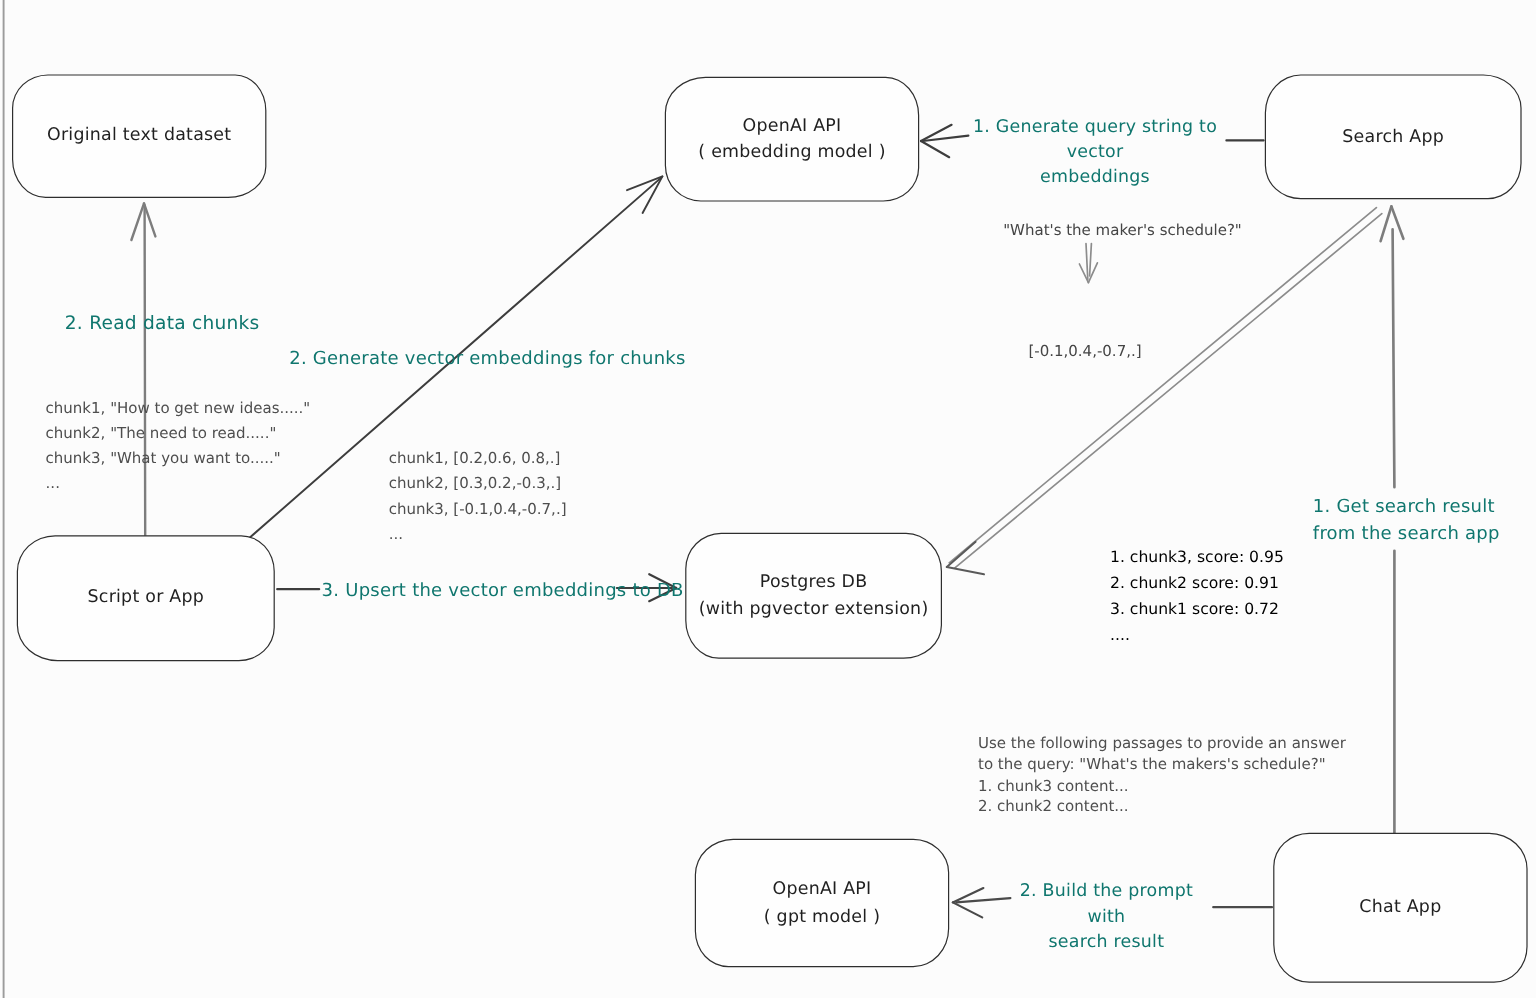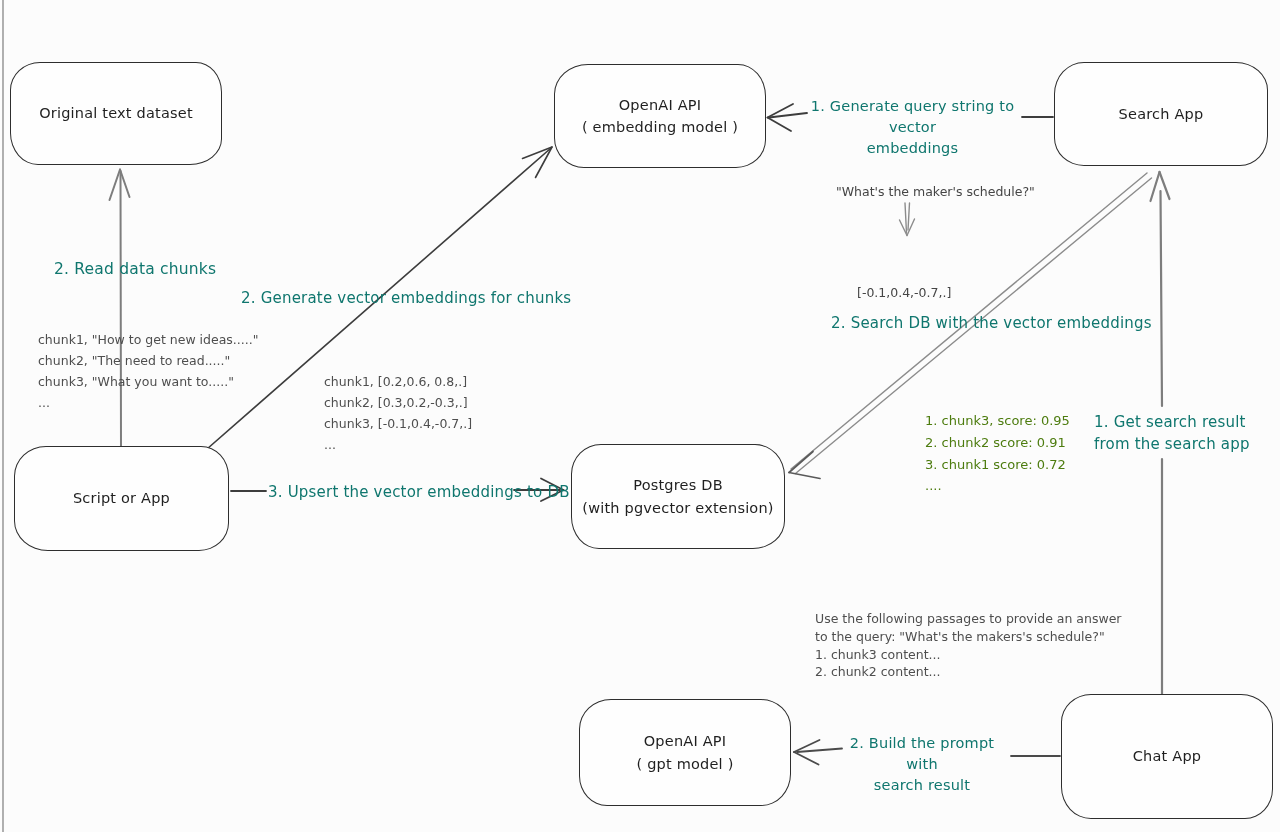--- a/index.html
+++ b/index.html
@@ -37,21 +37,21 @@
     line-height:1.45;
   }
   .lbl.center{text-align:center;white-space:normal;}
   .ann{
     position:absolute;
     color:#4e4e4e;
     font-size:12.5px;
     line-height:1.68;
     white-space:nowrap;
   }
-  .ann.scores{font-size:13px;color:#4d7c0f;}
+  .ann.scores{font-size:13px;color:#000000;margin-top:44px;}
   .ann.q{font-size:12.5px;color:#454545;}
 </style>
 </head>
 <body>
 
 <div class="canvas">
 
   <svg class="arrows" viewBox="0 0 1280 832" fill="none">
 
     <line x1="3" y1="0" x2="3" y2="832" stroke="#9c9c9c" stroke-width="1.6"></line>
@@ -146,21 +146,20 @@
 
   <div class="lbl" style="left:241px;top:288px;font-size:15px;">2. Generate vector embeddings for chunks</div>
 
   <div class="lbl" style="left:268px;top:482px;font-size:15px;">3. Upsert the vector embeddings  to DB</div>
 
   <div class="lbl center" style="left:790px;top:96px;width:245px;font-size:14.5px;">
     <div>1. Generate query string to vector</div>
     <div>embeddings</div>
   </div>
 
-  <div class="lbl" style="left:831px;top:313px;font-size:15px;">2. Search DB with the vector embeddings</div>
 
   <div class="lbl" style="left:1094px;top:412px;font-size:15px;">
     <div>1. Get search result</div>
     <div>from the search app</div>
   </div>
 
   <div class="lbl center" style="left:832px;top:733px;width:180px;font-size:14.5px;">
     <div>2. Build the prompt with</div>
     <div>search result</div>
   </div>

